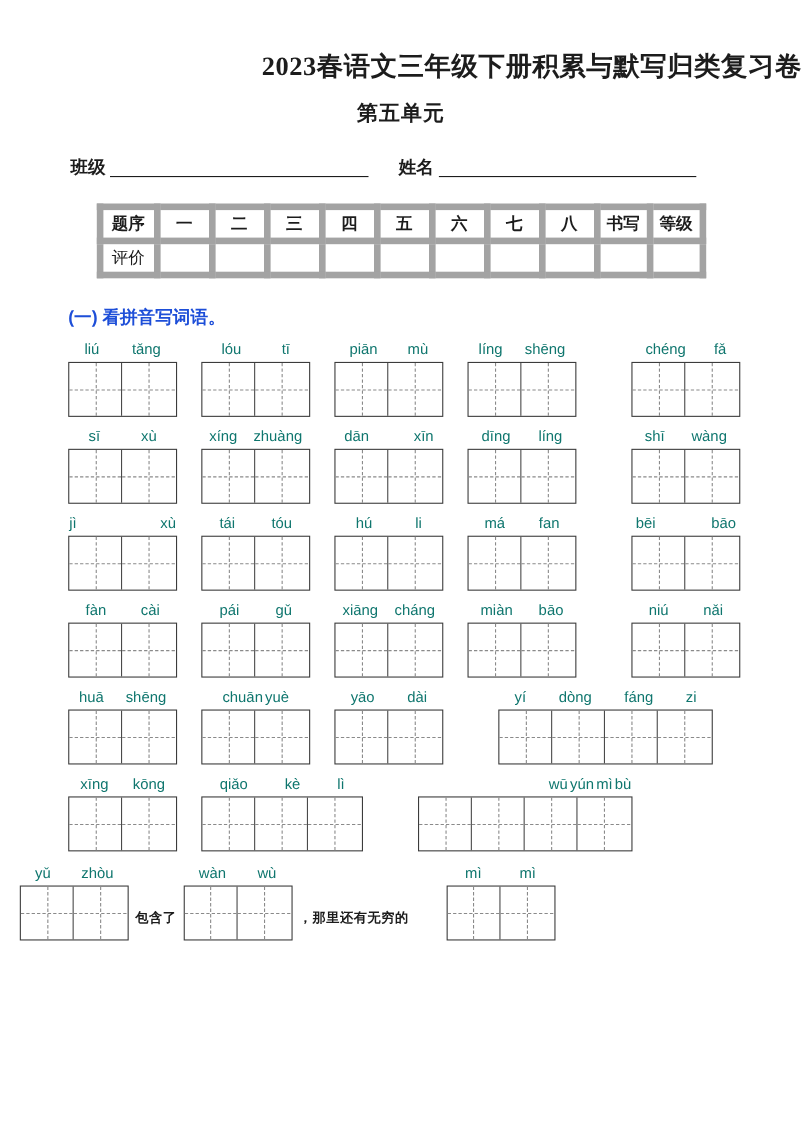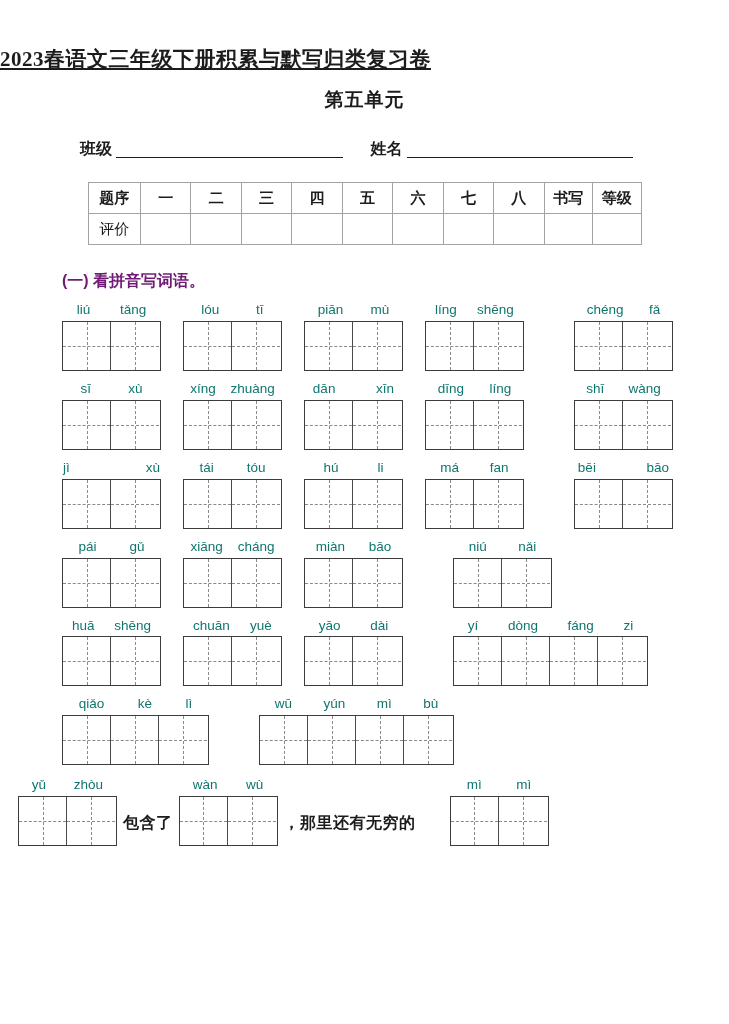--- a/index.html
+++ b/index.html
@@ -11,42 +11,41 @@
     font-family: "Liberation Serif", "DejaVu Serif", serif;
     color: #1c1c1c;
     position: relative;
     overflow: hidden;
   }
 
   .page { position: relative; width: 729px; height: 1024px; }
 
   
   .title {
-    text-align: left;
-    font-size: 21px;
+    text-align: right;
+    font-size: 24px;
     font-weight: bold;
     letter-spacing: 0.5px;
     margin-top: 48px;
     line-height: 1.1;
-    text-decoration: underline;
   }
   .subtitle {
     text-align: center;
     font-size: 19px;
     font-weight: bold;
     margin-top: 16px;
     letter-spacing: 1px;
   }
 
   
   .idline {
     display: flex;
     align-items: flex-end;
     margin-top: 26px;
-    padding-left: 80px;
+    padding-left: 64px;
     padding-right: 92px;
     font-size: 16px;
     font-weight: bold;
   }
   .idline .lab { white-space: nowrap; }
   .idline .rule {
     flex: 1 1 auto;
     border-bottom: 1.6px solid #1c1c1c;
     height: 14px;
     margin: 0 4px 2px 4px;
@@ -54,21 +53,21 @@
   .idline .gap { width: 24px; }
 
   
   .score-wrap { margin-top: 22px; display: flex; justify-content: center; }
   table.score {
     border-collapse: collapse;
     width: 554px;
     table-layout: fixed;
   }
   table.score td {
-    border: 1px solid #a3a3a3;
+    border: 6px solid #a3a3a3;
     height: 31px;
     text-align: center;
     vertical-align: middle;
     font-size: 15px;
     font-weight: bold;
     font-family: "Liberation Sans", "DejaVu Sans", sans-serif;
   }
   table.score td.head-label { width: 52px; }
   table.score td.num { width: 50px; }
   table.score td.wide { width: 48px; }
@@ -141,21 +140,21 @@
   }
 
   
   .sent-row {
     display: flex;
     align-items: flex-end;
     margin-top: 12px;
     padding-left: 18px;
   }
   .sent-text {
-    font-size: 16px;
+    font-size: 12px;
     font-family: "Liberation Serif", "DejaVu Serif", serif;
     font-weight: bold;
     padding: 0 6px 12px 6px;
     white-space: nowrap;
     letter-spacing: 0.5px;
   }
 </style>
 </head>
 <body>
 
@@ -198,21 +197,21 @@
             <td class="num"></td>
             <td class="num"></td>
             <td class="num"></td>
             <td class="wide"></td>
             <td class="wide"></td>
           </tr>
         </tbody>
     </table>
   </div>
 
-  <div class="section-head" style="color: #701a75;">
+  <div class="section-head" style="color: #1d4ed8;">
     <span>(一)</span>
     <span>看拼音写词语。</span>
   </div>
 
   <div class="ex-area" id="exercise-area">
       <div class="ex-row">
         <div class="word-group">
           <div class="pinyin" style="width: 99px;">
             <span>liú</span>
             <span>tǎng</span>
@@ -363,20 +362,30 @@
           </div>
           <div class="grid">
             <div class="cell"></div>
             <div class="cell"></div>
           </div>
         </div>
       </div>
       <div class="ex-row">
         <div class="word-group">
           <div class="pinyin" style="width: 99px;">
+            <span>fàn</span>
+            <span>cài</span>
+          </div>
+          <div class="grid">
+            <div class="cell"></div>
+            <div class="cell"></div>
+          </div>
+        </div>
+        <div class="word-group">
+          <div class="pinyin" style="width: 99px;">
             <span>pái</span>
             <span>gǔ</span>
           </div>
           <div class="grid">
             <div class="cell"></div>
             <div class="cell"></div>
           </div>
         </div>
         <div class="word-group">
           <div class="pinyin" style="width: 99px;">
@@ -414,21 +423,21 @@
           <div class="pinyin" style="width: 99px;">
             <span>huā</span>
             <span>shēng</span>
           </div>
           <div class="grid">
             <div class="cell"></div>
             <div class="cell"></div>
           </div>
         </div>
         <div class="word-group">
-          <div class="pinyin" style="width: 99px;">
+          <div class="pinyin" style="width: 99px; justify-content: center;">
             <span>chuān</span>
             <span>yuè</span>
           </div>
           <div class="grid">
             <div class="cell"></div>
             <div class="cell"></div>
           </div>
         </div>
         <div class="word-group">
           <div class="pinyin" style="width: 99px;">
@@ -450,33 +459,43 @@
           <div class="grid">
             <div class="cell"></div>
             <div class="cell"></div>
             <div class="cell"></div>
             <div class="cell"></div>
           </div>
         </div>
       </div>
       <div class="ex-row">
         <div class="word-group">
+          <div class="pinyin" style="width: 99px;">
+            <span>xīng</span>
+            <span>kōng</span>
+          </div>
+          <div class="grid">
+            <div class="cell"></div>
+            <div class="cell"></div>
+          </div>
+        </div>
+        <div class="word-group">
           <div class="pinyin" style="width: 147px;">
             <span>qiǎo</span>
             <span>kè</span>
             <span>lì</span>
           </div>
           <div class="grid">
             <div class="cell"></div>
             <div class="cell"></div>
             <div class="cell"></div>
           </div>
         </div>
         <div class="word-group">
-          <div class="pinyin" style="width: 195px;">
+          <div class="pinyin" style="width: 195px; justify-content: flex-end;">
             <span>wū</span>
             <span>yún</span>
             <span>mì</span>
             <span>bù</span>
           </div>
           <div class="grid">
             <div class="cell"></div>
             <div class="cell"></div>
             <div class="cell"></div>
             <div class="cell"></div>

